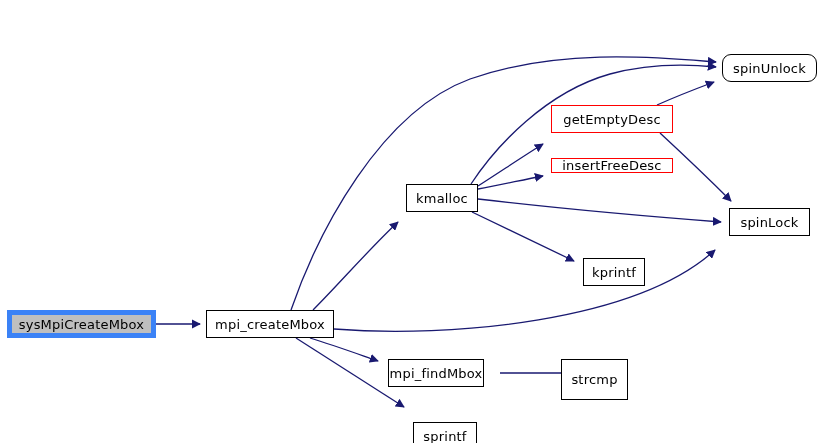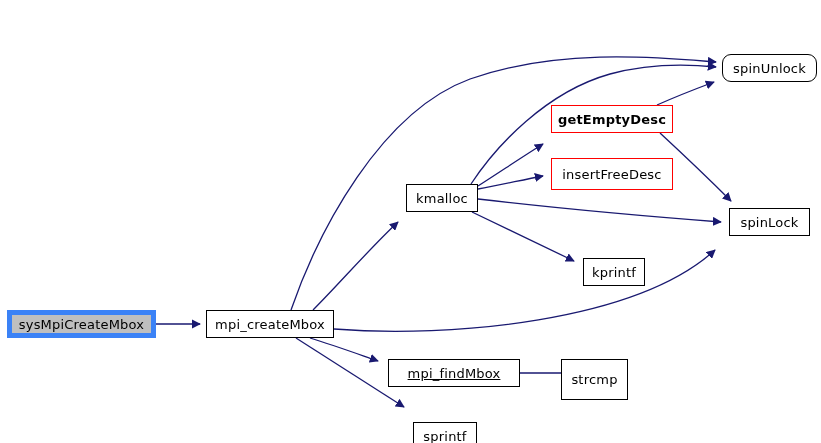--- a/index.html
+++ b/index.html
@@ -101,41 +101,41 @@
   </div>
 
   <div class="node" style="left:206px; top:310px; width:128px; height:28px;">
     <span class="node-label">mpi_createMbox</span>
   </div>
 
   <div class="node" style="left:406px; top:184px; width:72px; height:28px;text-align:center;">
     <span class="node-label">kmalloc</span>
   </div>
 
-  <div class="node highlight" style="left:551px; top:105px; width:122px; height:28px;font-weight:bold;">
+  <div class="node highlight" style="left:551px; top:105px; width:122px; height:28px;">
     <span class="node-label">getEmptyDesc</span>
   </div>
 
-  <div class="node highlight" style="left:551px; top:158px; width:122px; height:32px;">
+  <div class="node highlight" style="left:551px; top:158px; width:122px; height:15px;">
     <span class="node-label">insertFreeDesc</span>
   </div>
 
   <div class="node" style="left:583px; top:258px; width:62px; height:28px;">
     <span class="node-label">kprintf</span>
   </div>
 
   <div class="node" style="left:722px; top:54px; width:95px; height:28px;border-radius:9px;">
     <span class="node-label">spinUnlock</span>
   </div>
 
   <div class="node" style="left:729px; top:208px; width:81px; height:28px;">
     <span class="node-label">spinLock</span>
   </div>
 
-  <div class="node" style="left:388px; top:359px; width:132px; height:28px;text-decoration:underline;">
+  <div class="node" style="left:388px; top:359px; width:96px; height:28px;">
     <span class="node-label">mpi_findMbox</span>
   </div>
 
   <div class="node" style="left:561px; top:359px; width:67px; height:41px;text-align:center;">
     <span class="node-label">strcmp</span>
   </div>
 
   <div class="node" style="left:413px; top:422px; width:64px; height:28px;">
     <span class="node-label">sprintf</span>
   </div>

